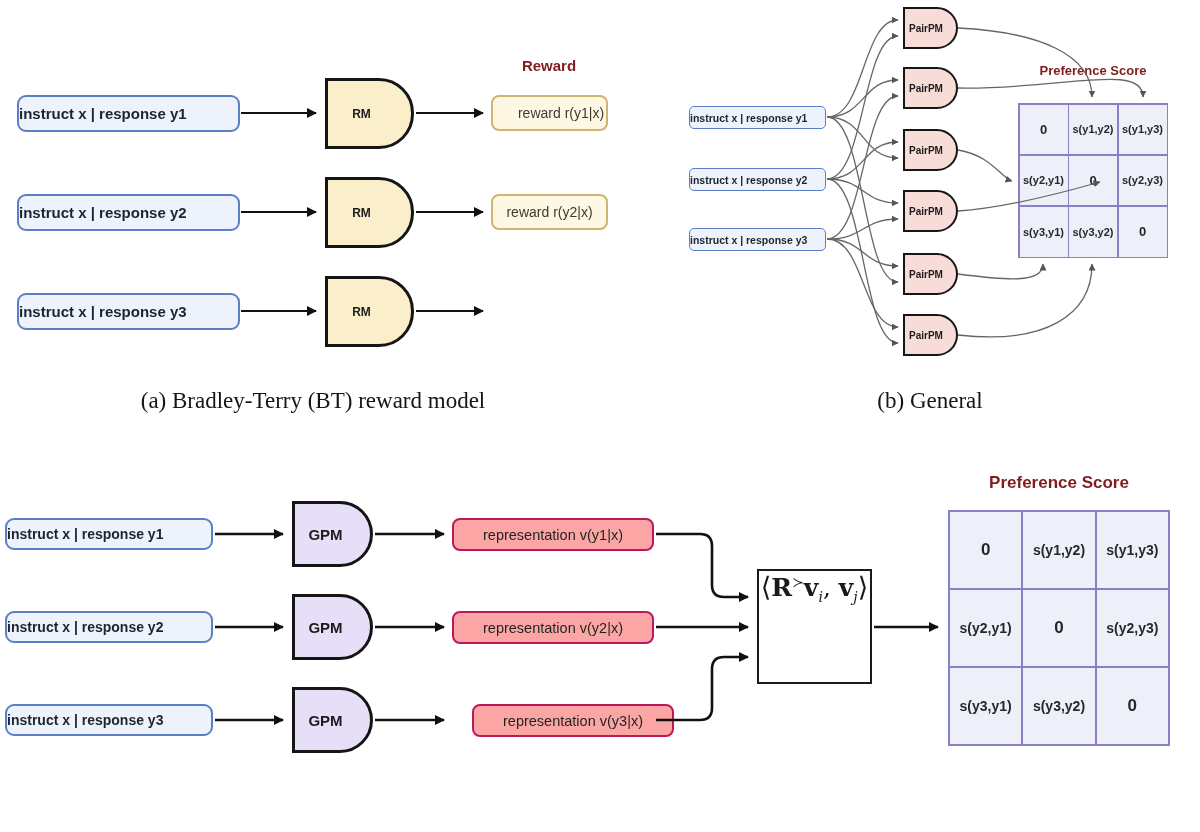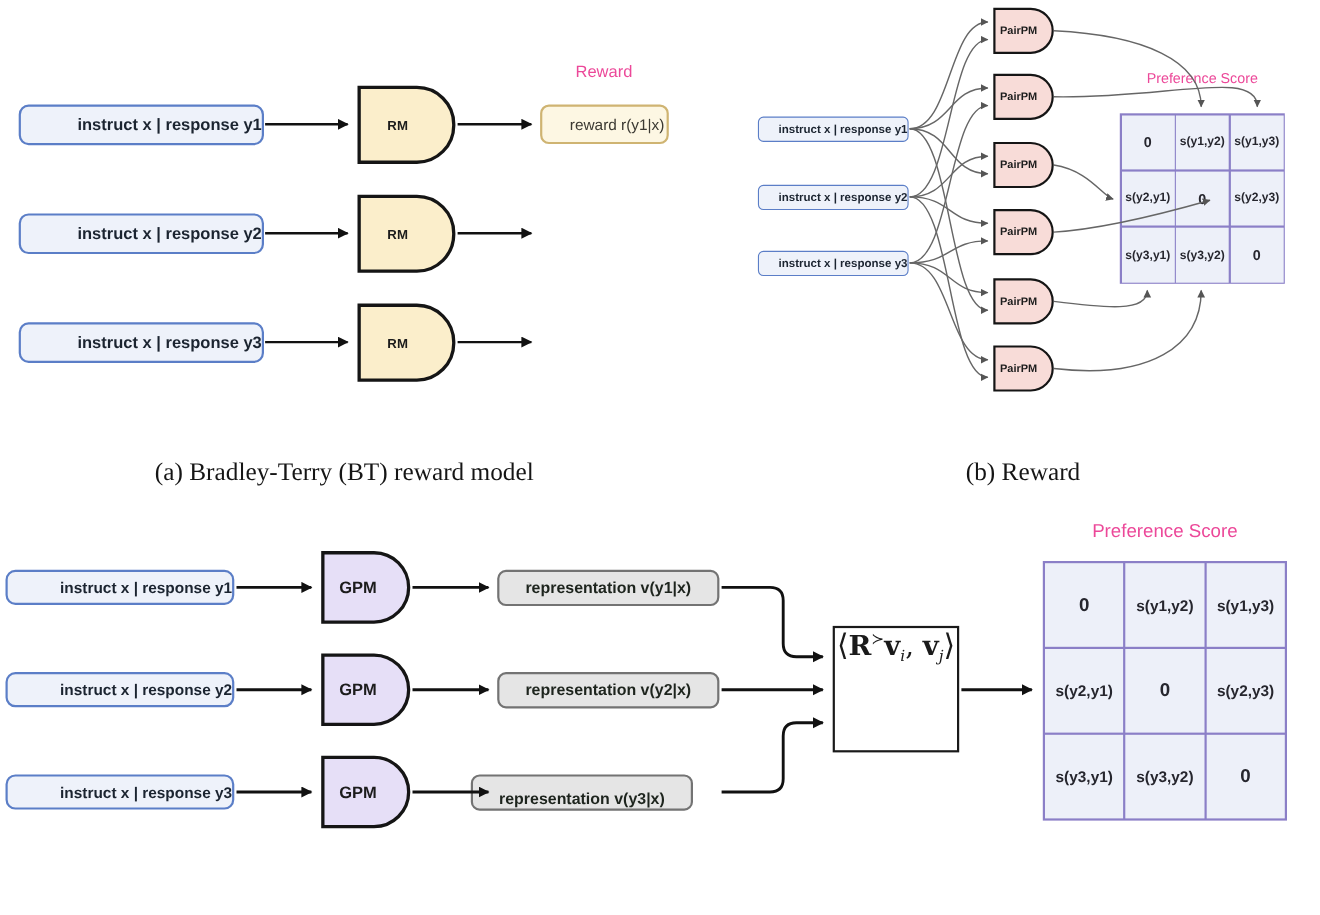--- a/index.html
+++ b/index.html
@@ -2,43 +2,43 @@
 <html><head>
 <meta charset="utf-8">
 <style>
   html,body{margin:0;padding:0;background:#ffffff;}
   #canvas{position:relative;width:1200px;height:832px;background:#ffffff;overflow:hidden;
           font-family:"Liberation Sans",sans-serif;}
   .abs{position:absolute;box-sizing:border-box;}
 
   
   .inbox{background:#eef2fa;border:2px solid #5b7ec7;border-radius:9px;
-         display:flex;align-items:center;justify-content:flex-end;
+         display:flex;align-items:center;justify-content:flex-start;
          font-weight:bold;color:#1b2430;}
   .inbox.small{border-width:1.5px;border-radius:5px;}
 
   
   .dblock{display:flex;align-items:center;justify-content:center;
           font-weight:bold;color:#1c1c1c;border:3px solid #151515;}
   .d-rm{background:#fbeecb;border-radius:0 35px 35px 0;font-size:12px;padding-right:16px;}
   .d-pair{background:#f8dcd8;border-radius:0 21px 21px 0;border-width:2.5px;font-size:10px;padding-right:9px;}
   .d-gpm{background:#e6dff7;border-radius:0 33px 33px 0;font-size:15px;padding-right:14px;}
 
   
   .rwbox{background:#fdf7e3;border:2px solid #cfb472;border-radius:8px;
          display:flex;align-items:center;justify-content:center;
          font-size:14px;color:#3c3a33;}
 
   
-  .repbox{background:#e5e5e5;border:2px solid #737373;border-radius:8px;
+  .repbox{background:#fca5a5;border:2px solid #be185d;border-radius:8px;
           display:flex;align-items:center;justify-content:center;
-          font-size:14.5px;font-weight:bold;color:#1d241d;}
-
-  
-  .dtitle{font-weight:normal;color:#ec4899;text-align:center;}
+          font-size:14.5px;font-weight:normal;color:#1d241d;}
+
+  
+  .dtitle{font-weight:bold;color:#7f1d1d;text-align:center;}
 
   
   .matrix{display:grid;grid-template-columns:repeat(3,1fr);grid-template-rows:repeat(3,1fr);
           background:#8b7fc7;}
   .matrix .cell{background:#edf0f9;display:flex;align-items:center;justify-content:center;
                 font-weight:bold;color:#26262e;}
   .m-b{gap:1.5px;padding:1.5px;}
   .m-b .cell{font-size:11px;}
   .m-b .cell.zero{font-size:13px;}
   .m-c{gap:2px;padding:2px;}
@@ -49,21 +49,21 @@
   .opbox{background:#ffffff;border:2.5px solid #1a1a1a;
          display:flex;align-items:flex-start;justify-content:center;}
   .math{font-family:"DejaVu Serif","DejaVu Sans",serif;font-size:25px;color:#1a1a1a;
         white-space:nowrap;}
   .math b{font-weight:bold;font-style:normal;}
   .math sup{font-size:14px;vertical-align:super;line-height:0;}
   .math sub{font-size:14px;font-style:italic;vertical-align:sub;line-height:0;}
   .math .brk{font-size:27px;}
 
   
-  .caption{font-family:"Liberation Serif",serif;font-size:23px;color:#151515;text-align:center;margin-top:28px;}
+  .caption{font-family:"Liberation Serif",serif;font-size:23px;color:#151515;text-align:center;}
 
   svg#wires{position:absolute;left:0;top:0;z-index:10;pointer-events:none;}
   .box-layer{z-index:2;}
 </style>
 </head>
 <body>
 
 <div id="canvas">
 
   <svg id="wires" width="1200" height="832" viewBox="0 0 1200 832">
@@ -141,20 +141,23 @@
     </div>
   <div class="abs box-layer dblock d-rm" style="left:325px;top:276px;width:89px;height:71px;">
       <span>RM</span>
     </div>
 
   <div class="abs dtitle" style="left:489px;top:57px;width:120px;font-size:15px;">Reward</div>
 
   <div class="abs box-layer rwbox" style="left:491px;top:95px;width:117px;height:36px;padding-left:23px;">
       <span>reward r(y1|x)</span>
     </div>
+  <div class="abs box-layer rwbox" style="left:491px;top:194px;width:117px;height:36px;">
+      <span>reward r(y2|x)</span>
+    </div>
 
   <div class="abs caption" style="left:60px;top:388px;width:506px;">(a) Bradley-Terry (BT) reward model</div>
 
   <div class="abs box-layer inbox small" style="left:689px;top:106px;width:137px;height:23px;font-size:10.5px;">
       <span>instruct x | response y1</span>
     </div>
   <div class="abs box-layer inbox small" style="left:689px;top:168px;width:137px;height:23px;font-size:10.5px;">
       <span>instruct x | response y2</span>
     </div>
   <div class="abs box-layer inbox small" style="left:689px;top:228px;width:137px;height:23px;font-size:10.5px;">
@@ -187,21 +190,21 @@
     <div class="cell">s(y1,y2)</div>
     <div class="cell">s(y1,y3)</div>
     <div class="cell">s(y2,y1)</div>
     <div class="cell zero">0</div>
     <div class="cell">s(y2,y3)</div>
     <div class="cell">s(y3,y1)</div>
     <div class="cell">s(y3,y2)</div>
     <div class="cell zero">0</div>
   </div>
 
-  <div class="abs caption" style="left:830px;top:388px;width:200px;">(b) Reward</div>
+  <div class="abs caption" style="left:830px;top:388px;width:200px;">(b) General</div>
 
   <div class="abs box-layer inbox" style="left:5px;top:518px;width:208px;height:32px;font-size:14px;">
       <span>instruct x | response y1</span>
     </div>
   <div class="abs box-layer inbox" style="left:5px;top:611px;width:208px;height:32px;font-size:14px;">
       <span>instruct x | response y2</span>
     </div>
   <div class="abs box-layer inbox" style="left:5px;top:704px;width:208px;height:32px;font-size:14px;">
       <span>instruct x | response y3</span>
     </div>
@@ -215,21 +218,21 @@
   <div class="abs box-layer dblock d-gpm" style="left:292px;top:687px;width:81px;height:66px;">
       <span>GPM</span>
     </div>
 
   <div class="abs box-layer repbox" style="left:452px;top:518px;width:202px;height:33px;">
       <span>representation v(y1|x)</span>
     </div>
   <div class="abs box-layer repbox" style="left:452px;top:611px;width:202px;height:33px;">
       <span>representation v(y2|x)</span>
     </div>
-  <div class="abs box-layer repbox" style="left:428px;top:704px;width:202px;height:33px;align-items:flex-end;">
+  <div class="abs box-layer repbox" style="left:472px;top:704px;width:202px;height:33px;">
       <span>representation v(y3|x)</span>
     </div>
 
   <div class="abs box-layer opbox" style="left:757px;top:569px;width:115px;height:115px;">
     <span class="math"><span class="brk">⟨</span><b>R</b><sup>≻</sup><b>v</b><sub>i</sub><span>, </span><b>v</b><sub>j</sub><span class="brk">⟩</span></span>
   </div>
 
   <div class="abs dtitle" style="left:959px;top:473px;width:200px;font-size:17px;">Preference Score</div>
 
   <div class="abs box-layer matrix m-c" style="left:948px;top:510px;width:222px;height:236px;">

